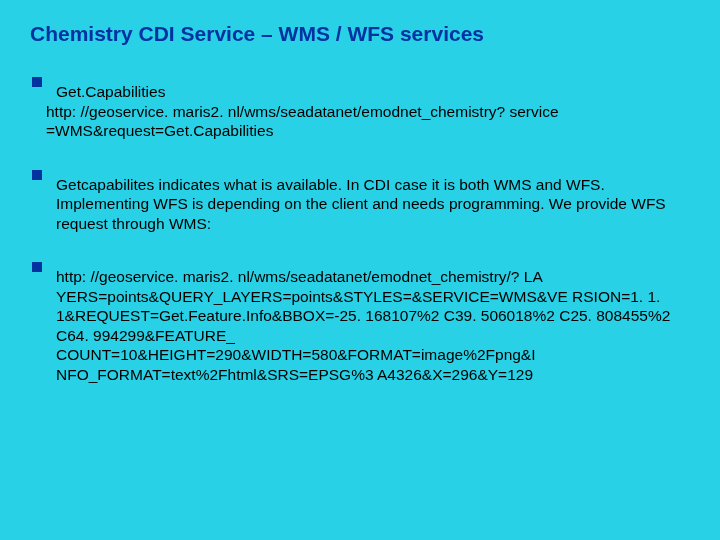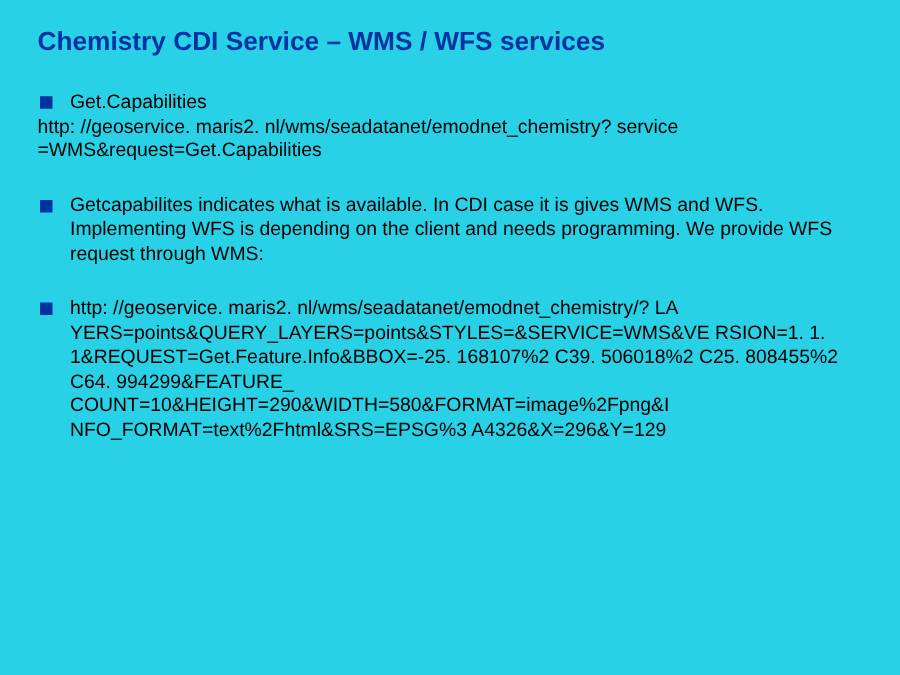--- a/index.html
+++ b/index.html
@@ -38,23 +38,24 @@
   }
   .bullet {
     flex: 0 0 auto;
     width: 10px;
     height: 10px;
     background: #0033a0;
     margin: 5px 14px 0 2px;
   }
   .body {
     flex: 1 1 auto;
+    margin-top: 10px;
   }
   .cont {
-    margin-left: 0px;
+    margin-left: 16px;
   }
   .tight {
     word-break: break-word;
   }
 </style>
 </head>
 <body>
 
 <div class="slide">
   <h1 class="title">Chemistry CDI Service – WMS / WFS services</h1>
@@ -63,21 +64,21 @@
     <div class="bullet-row">
       <span class="bullet"></span>
       <span class="body tight">Get.Capabilities</span>
     </div>
     <div class="cont tight">http: //geoservice. maris2. nl/wms/seadatanet/emodnet_chemistry? service =WMS&amp;request=Get.Capabilities</div>
   </div>
 
   <div class="item">
     <div class="bullet-row">
       <span class="bullet"></span>
-      <span class="body">Getcapabilites indicates what is available. In CDI case it is gives WMS and WFS. Implementing WFS is depending on the client and needs programming. We provide WFS request through WMS:</span>
+      <span class="body">Getcapabilites indicates what is available. In CDI case it is both WMS and WFS. Implementing WFS is depending on the client and needs programming. We provide WFS request through WMS:</span>
     </div>
   </div>
 
   <div class="item">
     <div class="bullet-row">
       <span class="bullet"></span>
       <span class="body tight">http: //geoservice. maris2. nl/wms/seadatanet/emodnet_chemistry/? LA YERS=points&amp;QUERY_LAYERS=points&amp;STYLES=&amp;SERVICE=WMS&amp;VE RSION=1. 1. 1&amp;REQUEST=Get.Feature.Info&amp;BBOX=-25. 168107%2 C39. 506018%2 C25. 808455%2 C64. 994299&amp;FEATURE_ COUNT=10&amp;HEIGHT=290&amp;WIDTH=580&amp;FORMAT=image%2Fpng&amp;I NFO_FORMAT=text%2Fhtml&amp;SRS=EPSG%3 A4326&amp;X=296&amp;Y=129</span>
     </div>
   </div>
 

